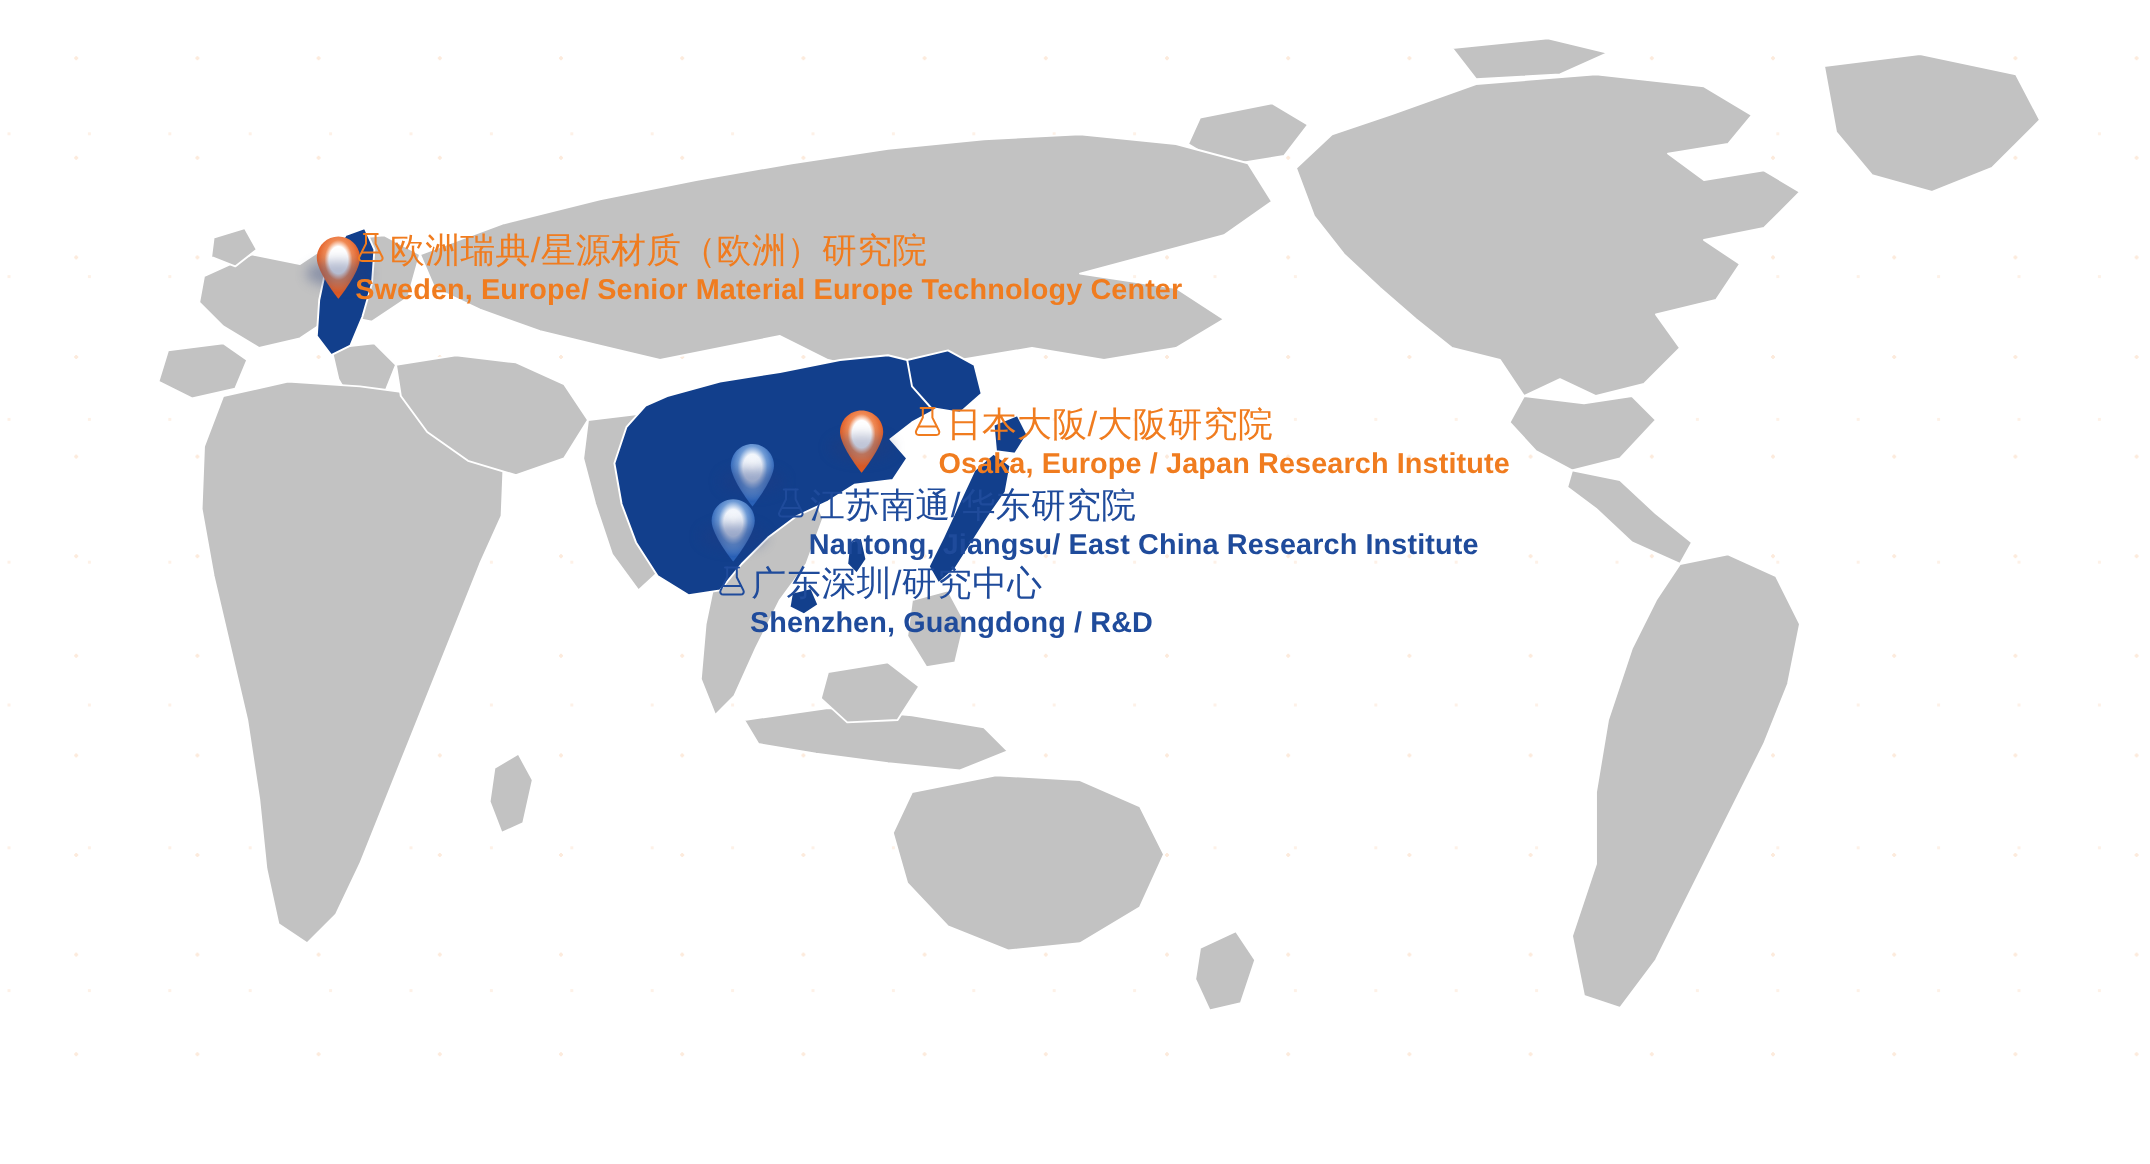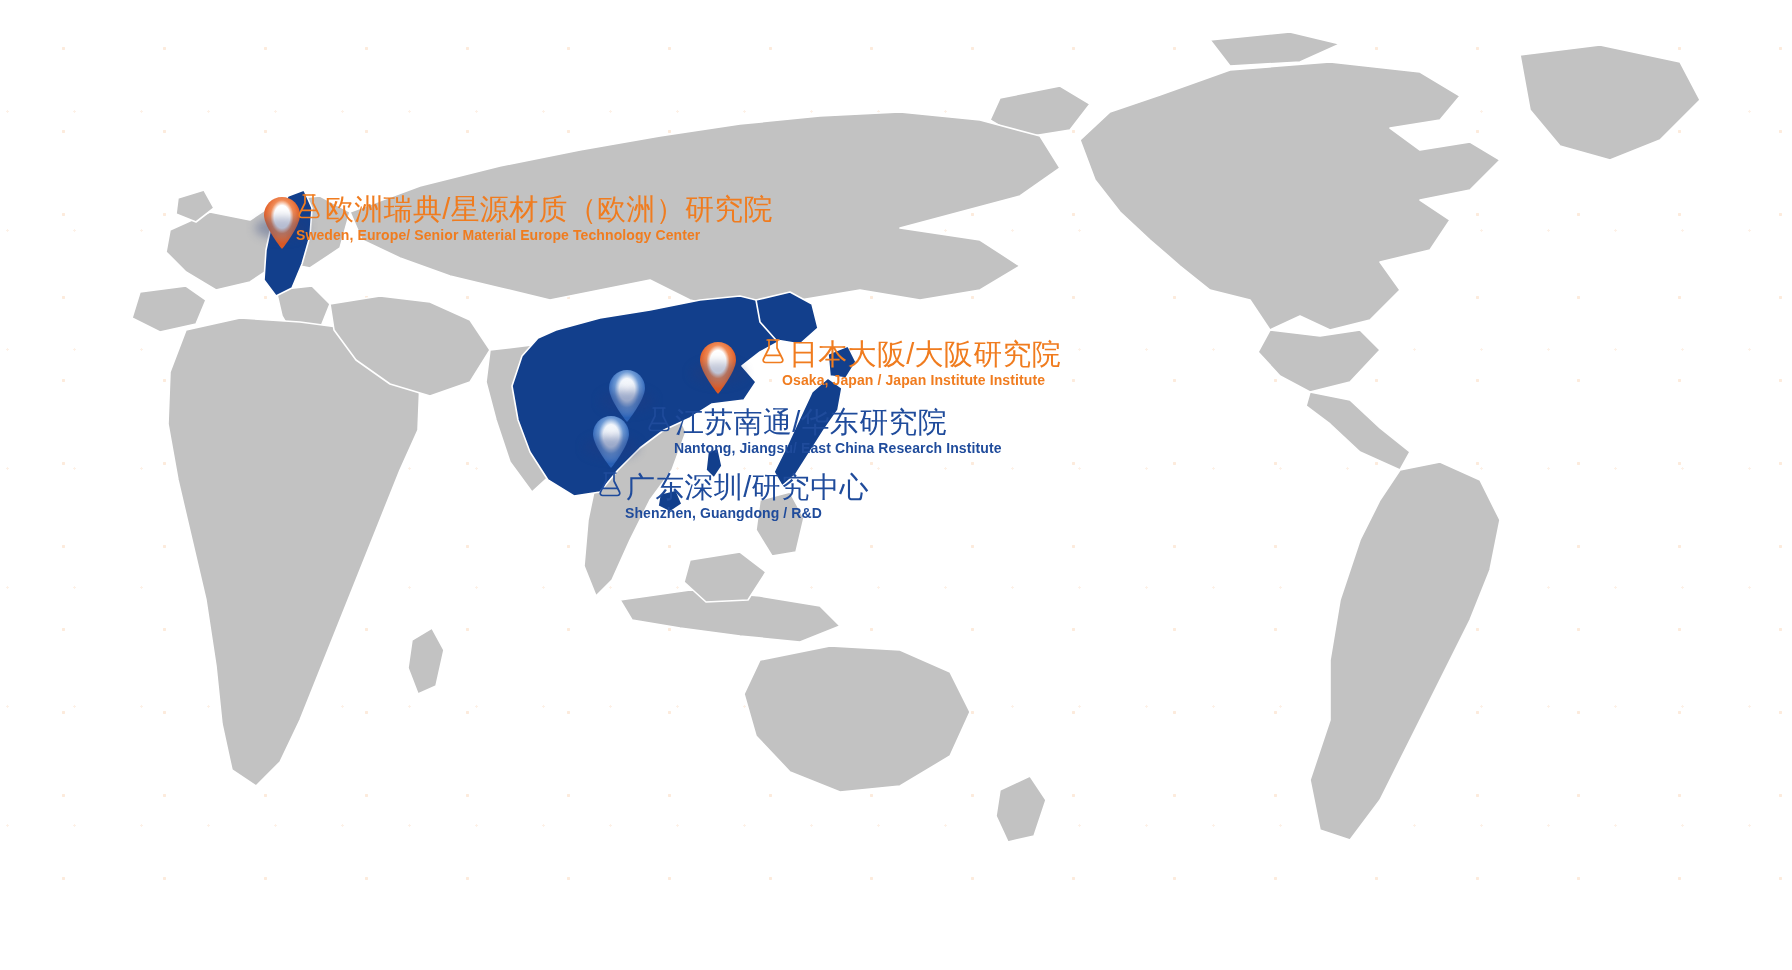--- a/index.html
+++ b/index.html
@@ -60,21 +60,21 @@
   }
   .label .cn {
     font-size: 29px;
     font-weight: 400;
     letter-spacing: 0.3px;
     display: flex;
     align-items: center;
     gap: 3px;
   }
   .label .en {
-    font-size: 14px;
+    font-size: 24px;
     font-weight: bold;
     letter-spacing: 0.1px;
     margin-top: 2px;
   }
   .label.orange .cn, .label.orange .en { color: #f07c1f; }
   .label.blue   .cn, .label.blue   .en { color: #1f4b9b; }
   .flask-icon { flex: 0 0 auto; display: inline-block; }
 </style>
 </head>
 <body>
@@ -205,21 +205,21 @@
     <div class="cn">
       <span class="flask-icon">
         <svg width="26" height="28" viewBox="0 0 26 28" fill="none" stroke="#f07c1f" stroke-width="1.7" stroke-linecap="round" stroke-linejoin="round">
           <path d="M9 3 L9 11 L3.5 22 C2.6 23.8 3.8 25.5 5.8 25.5 L20.2 25.5 C22.2 25.5 23.4 23.8 22.5 22 L17 11 L17 3"></path>
           <path d="M7.2 3 L18.8 3"></path>
           <path d="M5.6 18.4 L20.4 18.4"></path>
         </svg>
       </span>
       <span>日本大阪/大阪研究院</span>
     </div>
-    <div class="en" style="margin-left:22px;">Osaka, Japan / Japan Institute Institute</div>
+    <div class="en" style="margin-left:22px;">Osaka, Europe / Japan Research Institute</div>
   </div>
 
   <div class="label blue" style="left:646px; top:405px;">
     <div class="cn">
       <span class="flask-icon">
         <svg width="26" height="28" viewBox="0 0 26 28" fill="none" stroke="#1f4b9b" stroke-width="1.7" stroke-linecap="round" stroke-linejoin="round">
           <path d="M9 3 L9 11 L3.5 22 C2.6 23.8 3.8 25.5 5.8 25.5 L20.2 25.5 C22.2 25.5 23.4 23.8 22.5 22 L17 11 L17 3"></path>
           <path d="M7.2 3 L18.8 3"></path>
           <path d="M5.6 18.4 L20.4 18.4"></path>
         </svg>

